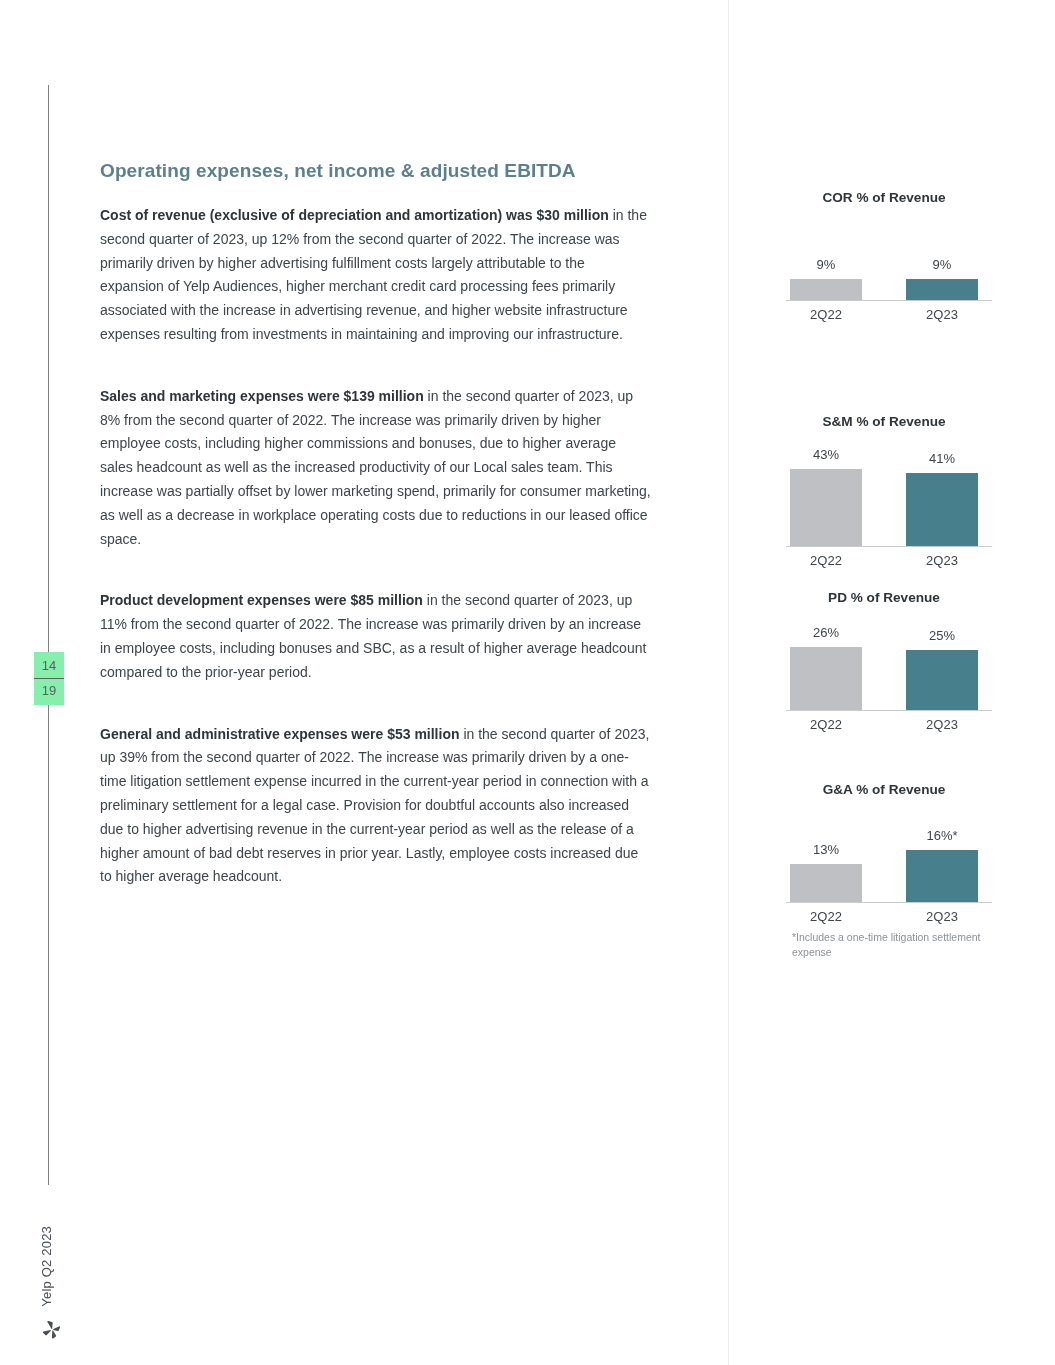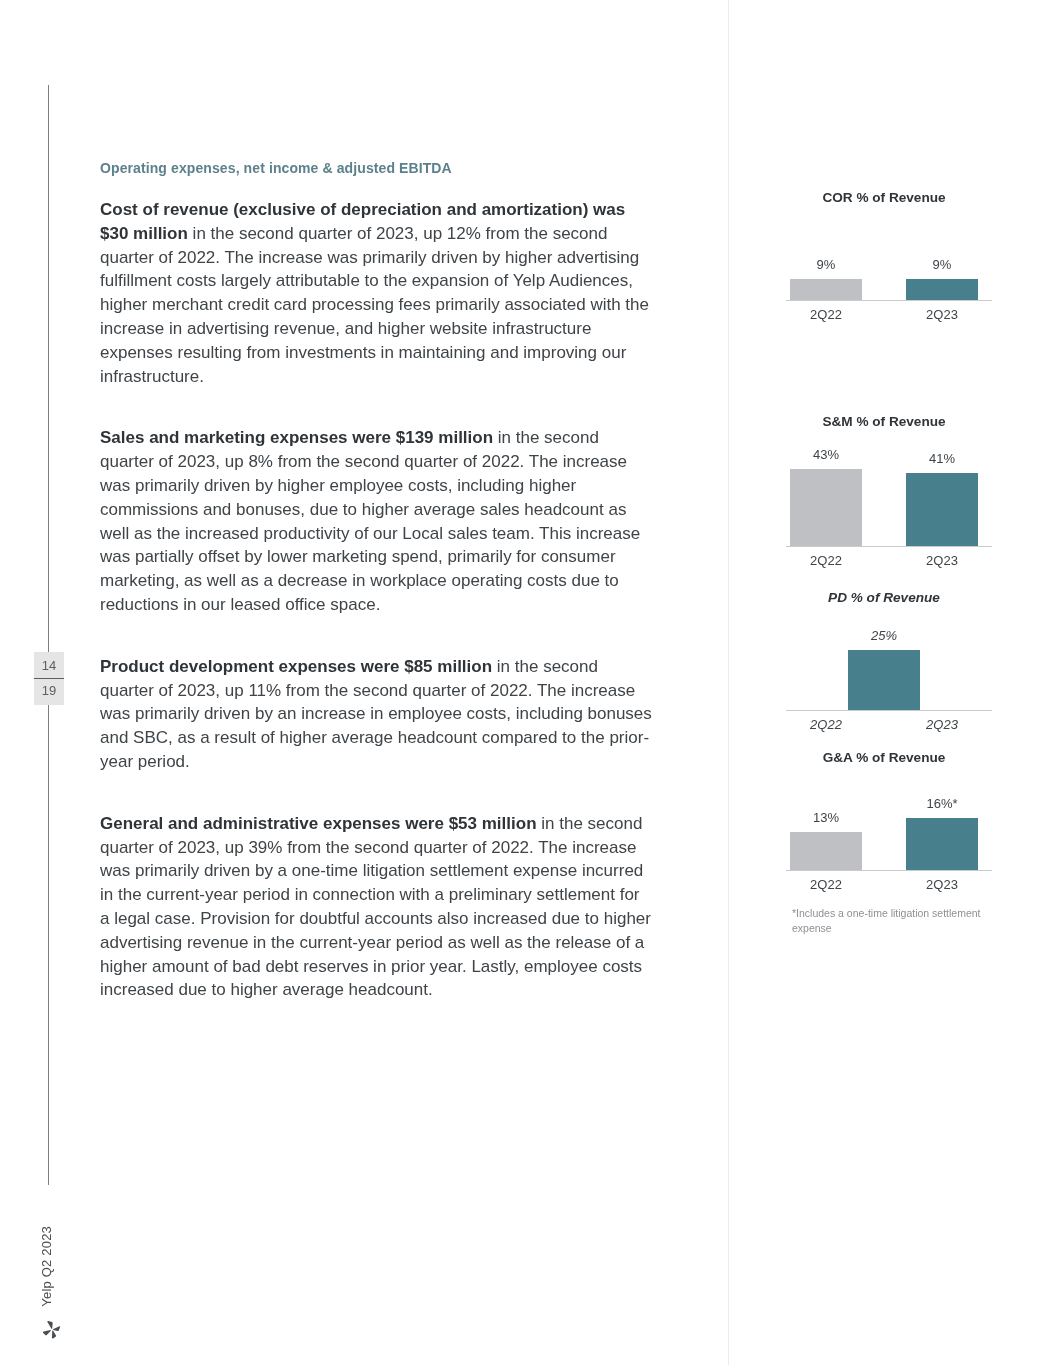--- a/index.html
+++ b/index.html
@@ -34,21 +34,21 @@
     background: #7d7f83;
   }
 
   
   .pagenum {
     position: absolute;
     left: 34px;
     top: 652px;
     width: 30px;
     text-align: center;
-    background: #e5e5e5;
+    background: #86efac;
     padding: 4px 0;
     font-size: 13px;
     color: #5b6065;
     line-height: 1.55;
   }
   .pagenum .bar {
     height: 1px;
     background: #5b6065;
     margin: 2px 0;
   }
@@ -74,28 +74,28 @@
   }
 
   
   .content {
     position: absolute;
     left: 100px;
     top: 160px;
     width: 552px;
   }
   .section-heading {
-    font-size: 14px;
+    font-size: 19px;
     font-weight: bold;
     color: #5d818c;
     margin: 0 0 22px 0;
     letter-spacing: 0.1px;
   }
   .para {
-    font-size: 17px;
+    font-size: 14px;
     line-height: 23.8px;
     margin: 0 0 38px 0;
     color: #3f4448;
   }
   .para:last-child { margin-bottom: 8px; }
   .para b { font-weight: bold; color: #2f3438; }
 
   
   .charts {
     position: absolute;
@@ -160,21 +160,21 @@
   }
   .cat-label {
     flex: 1;
     text-align: center;
     font-size: 13px;
     color: #3f4448;
   }
   .footnote {
     width: 200px;
     margin-left: 32px;
-    margin-top: 14px;
+    margin-top: 6px;
     font-size: 10.5px;
     line-height: 15px;
     color: #8d9195;
   }
 </style>
 </head>
 <body>
 
 <div class="page-divider-vertical"></div>
 <div class="left-rule"></div>
@@ -255,24 +255,28 @@
         </div>
       </div>
       <div class="axis-line"></div>
     </div>
     <div class="cat-row">
       <div class="cat-label">2Q22</div>
       <div class="cat-label">2Q23</div>
     </div>
   </div>
 
-  <div class="chart-block" style="margin-bottom:18px;font-style:italic;">
+  <div class="chart-block" style="margin-bottom:50px;">
     <div class="chart-title">PD % of Revenue</div>
     <div class="plot" style="height:100px;">
       <div class="bars">
+        <div class="bar-col">
+          <div class="bar-value">26%</div>
+          <div class="bar-rect" style="height:64px;"></div>
+        </div>
         <div class="bar-col">
           <div class="bar-value">25%</div>
           <div class="bar-rect teal" style="height:61px;"></div>
         </div>
       </div>
       <div class="axis-line"></div>
     </div>
     <div class="cat-row">
       <div class="cat-label">2Q22</div>
       <div class="cat-label">2Q23</div>

